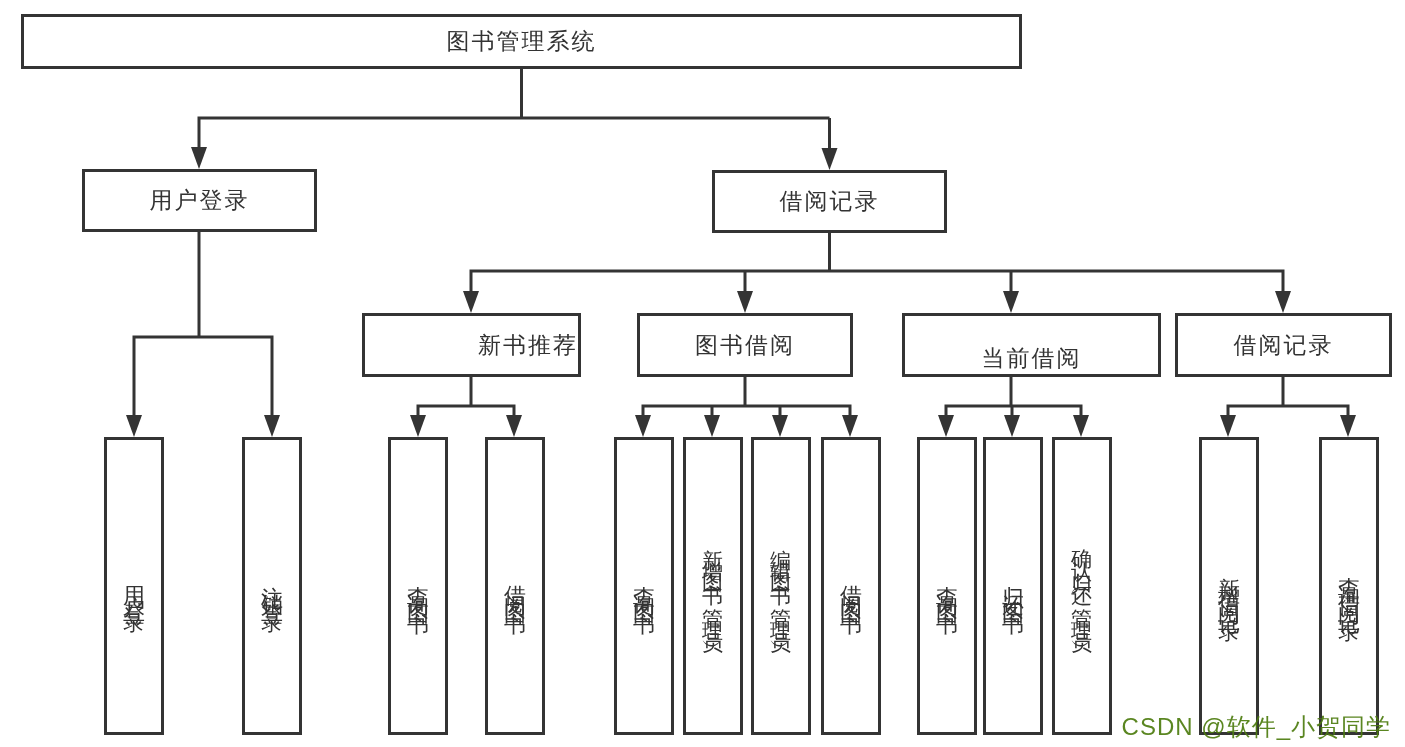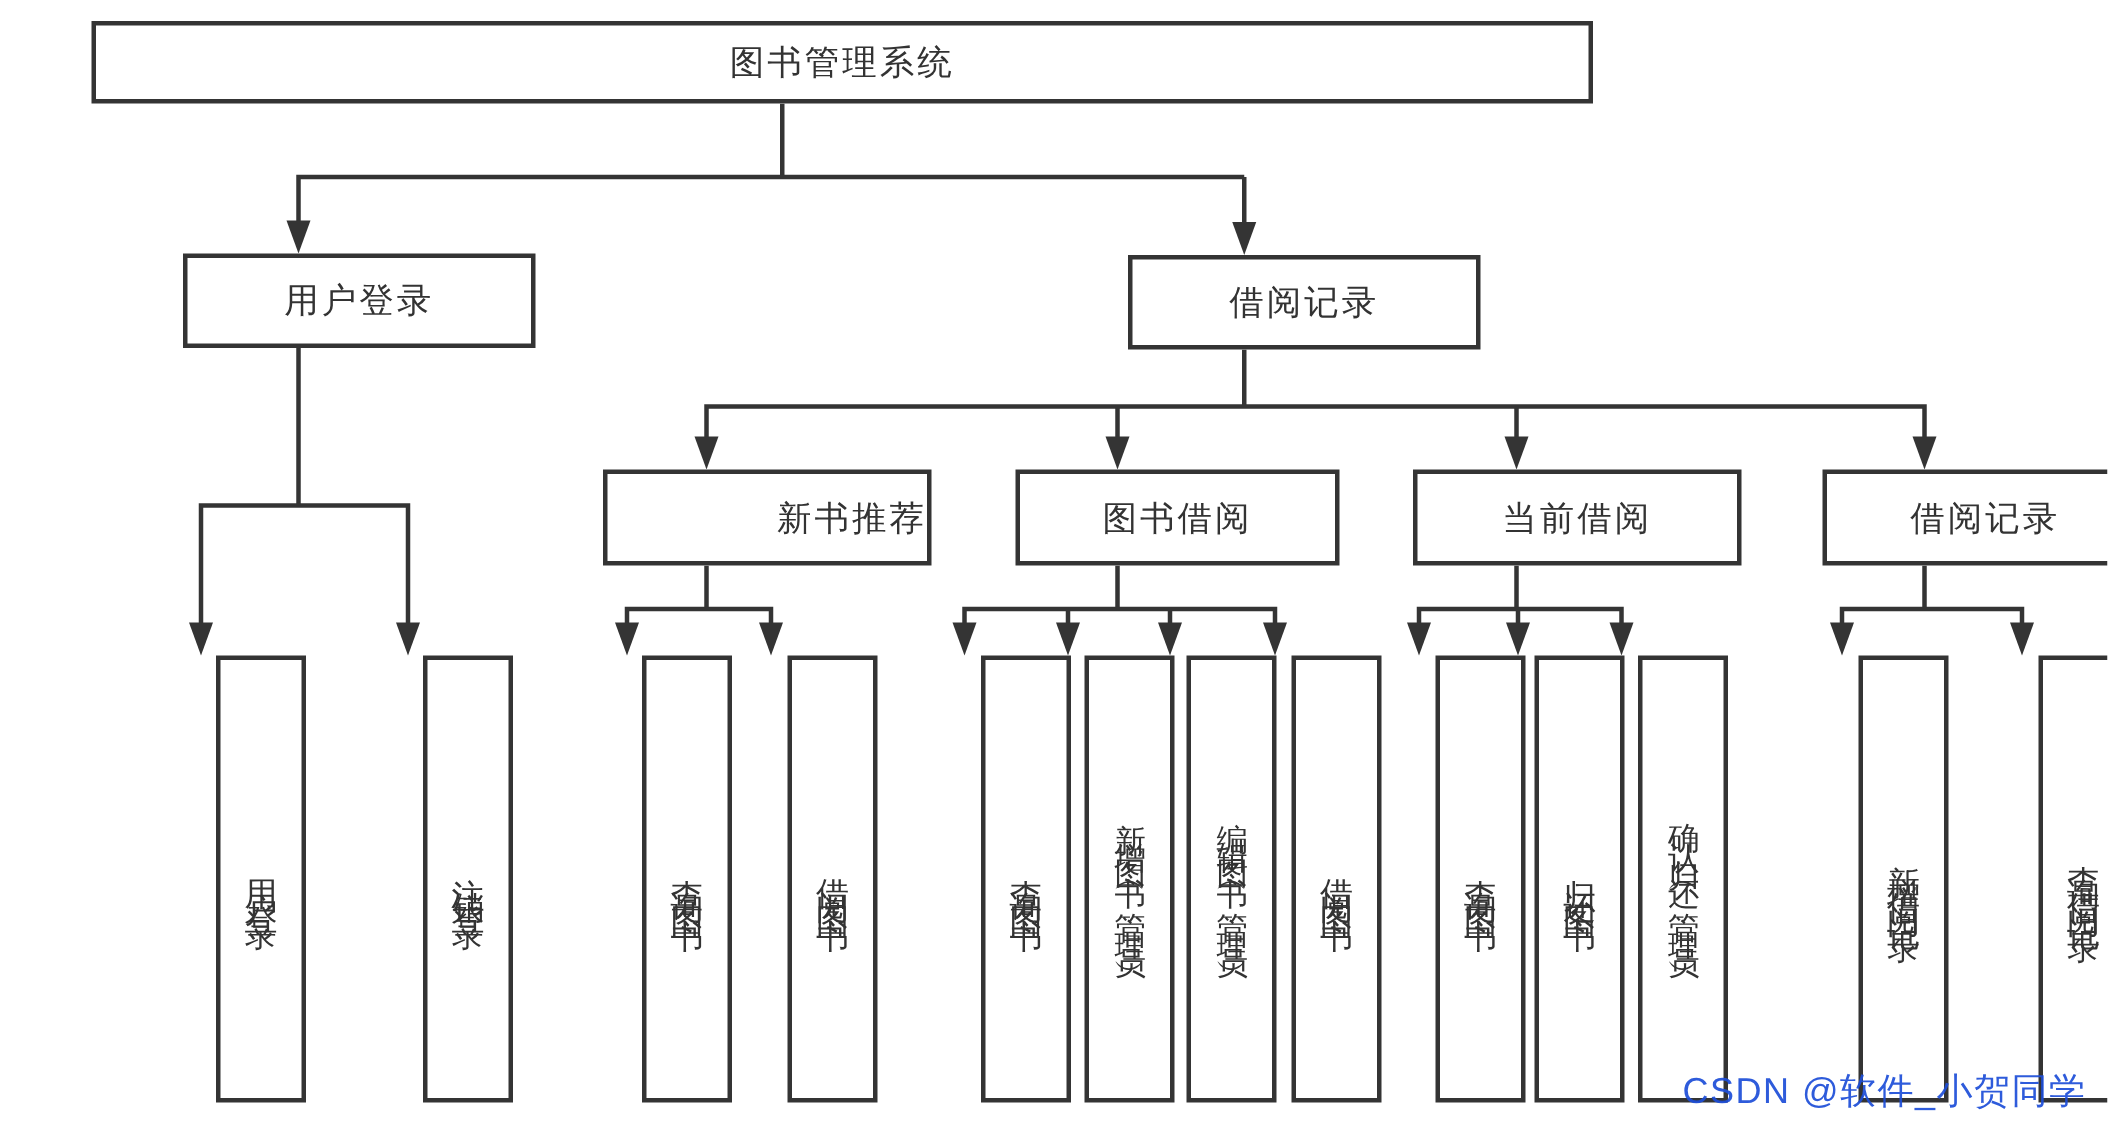--- a/index.html
+++ b/index.html
@@ -10,42 +10,42 @@
     font-family:"Liberation Sans","DejaVu Sans",sans-serif;
     color:#333333;
     overflow:hidden;
   }
   #wires{position:absolute;left:0;top:0;width:1405px;height:747px;}
   .node{
     position:absolute;
     box-sizing:border-box;
     border:3px solid #343434;
     background:#ffffff;
-    display:flex;align-items:center;justify-content:center;margin-left:40px;
+    display:flex;align-items:center;justify-content:center;
   }
   .hlabel{
     font-size:23px;
     letter-spacing:2px;
     white-space:nowrap;
   }
   .vtext{
     writing-mode:vertical-rl;
     font-size:22px;
     line-height:1;
     letter-spacing:9px;
     white-space:nowrap;
   }
   .vtext.dense{letter-spacing:12px;font-size:21px;}
   
   .lvl4{top:437px;height:298px;width:60px;}
   #watermark{
     position:absolute;
     right:14px;top:711px;
     font-size:24px;
-    color:#1d4ed8;
+    color:#4d7c0f;
     opacity:.92;
     letter-spacing:1px;
     white-space:nowrap;
     z-index:5;
   }
 </style>
 </head>
 <body>
 
 <div id="stage">
@@ -114,21 +114,21 @@
   <div class="node" style="left:712px;top:170px;width:235px;height:63px;">
     <span class="hlabel">借阅记录</span>
   </div>
 
   <div class="node" style="left:362px;top:313px;width:219px;height:64px;justify-content:flex-end;">
     <span class="hlabel">新书推荐</span>
   </div>
   <div class="node" style="left:637px;top:313px;width:216px;height:64px;">
     <span class="hlabel">图书借阅</span>
   </div>
-  <div class="node" style="left:902px;top:313px;width:219px;height:64px;">
+  <div class="node" style="left:902px;top:313px;width:259px;height:64px;align-items:flex-end;">
     <span class="hlabel">当前借阅</span>
   </div>
   <div class="node" style="left:1175px;top:313px;width:217px;height:64px;">
     <span class="hlabel">借阅记录</span>
   </div>
 
   <div class="node lvl4" style="left:104px;">
     <span class="vtext">用户登录</span>
   </div>
   <div class="node lvl4" style="left:242px;">

